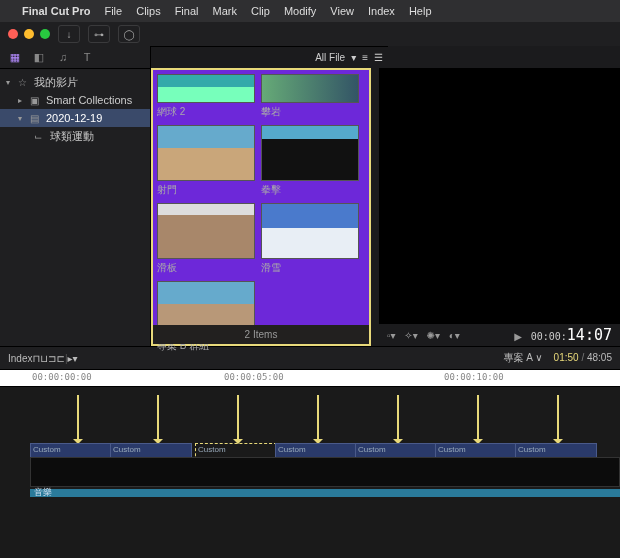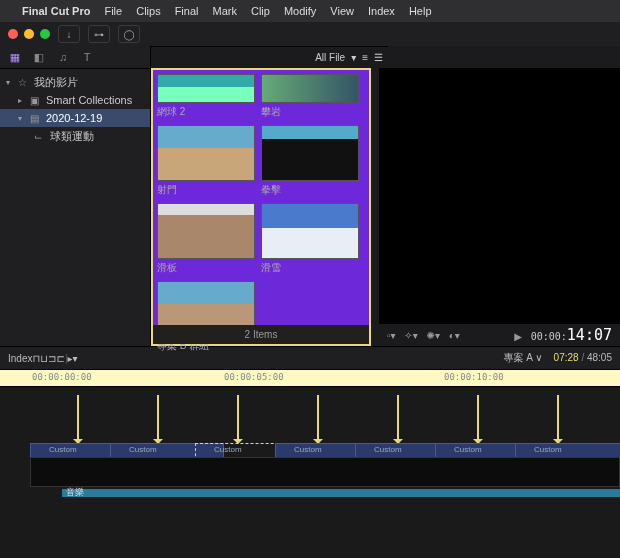--- a/index.html
+++ b/index.html
@@ -33,27 +33,27 @@
   .clip-name{font-size:10px;color:#aaa;margin-top:2px;white-space:nowrap;overflow:hidden;}
   .browser-foot{position:absolute;left:0;right:0;bottom:0;height:18px;text-align:center;font-size:10px;color:#999;background:#22201f;line-height:18px;border-top:1px solid #e8d97a00;}
   .viewer-bar{position:absolute;right:0;top:0;left:228px;height:22px;display:flex;align-items:center;justify-content:space-between;padding:0 8px;font-size:10px;color:#ccc;}
   .viewer{position:absolute;right:0;top:22px;left:228px;bottom:0;background:#000;}
   .viewer-foot{position:absolute;right:0;left:228px;bottom:0;height:22px;background:#1b1b1d;display:flex;align-items:center;justify-content:space-between;padding:0 8px;font-size:10px;color:#999;border-top:1px solid #000;}
   .tc{color:#ccc;font-family:Menlo,monospace;}
   .tc .big{color:#fff;font-size:15px;}
   
   .tl-head{height:22px;background:#1f1f21;border-top:1px solid #000;border-bottom:1px solid #000;display:flex;align-items:center;justify-content:space-between;padding:0 8px;font-size:10px;color:#bbb;}
   .tl-tools{display:flex;gap:0;align-items:center;}
-  .tl-ruler{height:16px;background:#fef9c3;position:relative;border-bottom:1px solid #000;}
+  .tl-ruler{height:16px;background:#ffffff;position:relative;border-bottom:1px solid #000;}
   .ruler-lbl{position:absolute;top:2px;font-size:9px;color:#888;font-family:Menlo,monospace;}
   .tl-body{height:150px;background:#1a1a1a;position:relative;overflow:hidden;}
   .lane{position:absolute;left:30px;right:0;height:28px;background:#0c0c0c;border:1px solid #333;}
   .video-lane{top:70px;}
-  .audio-lane{top:102px;height:8px;background:#2a7a9a;border:none;margin-left:32px;}
-  .tl-clip{position:absolute;top:56px;height:14px;width:76px;background:#2a3a6a;border:1px solid #4a5a8a;font-size:8px;color:#9ab;padding:0 18px;line-height:12px;overflow:hidden;}
+  .audio-lane{top:102px;height:8px;background:#2a7a9a;border:none;}
+  .tl-clip{position:absolute;top:56px;height:14px;width:76px;background:#2a3a6a;border:1px solid #4a5a8a;font-size:8px;color:#9ab;padding:0 2px;line-height:12px;overflow:hidden;}
   .tl-clip.sel{border:1px dashed #e8d97a;top:56px;height:42px;background:transparent;}
   .arrow{position:absolute;top:8px;width:6px;height:54px;}
   .arrow::before{content:"";position:absolute;left:2px;top:0;width:2px;height:48px;background:#e8d97a;}
   .arrow::after{content:"";position:absolute;left:-2px;bottom:0;border:5px solid transparent;border-top-color:#e8d97a;}
   .cursor{position:absolute;left:30px;top:12px;color:#fff;font-size:12px;pointer-events:none;}
   
   .g-tennis{background:linear-gradient(#3aa 45%,#7fb 45%);}
   .g-climb{background:linear-gradient(90deg,#6a7 ,#356);}
   .g-kick{background:linear-gradient(#6ac 40%,#c9a67a 40%);}
   .g-box{background:linear-gradient(#5ac 25%,#111 25%);}
@@ -181,21 +181,21 @@
     <span>⊓</span>
     <span>⊔</span>
     <span>⊐</span>
     <span>⊏</span>
     <span style="color:#555">|</span>
     <span>▸▾</span>
   </div>
   <div>
     <span>專案 A ∨</span>
     &nbsp;&nbsp;
-    <span style="color:#e8d97a">07:28</span>
+    <span style="color:#e8d97a">01:50</span>
     <span style="color:#777"> / </span>
     <span>48:05</span>
   </div>
 </div>
 <div class="tl-ruler">
   <span class="ruler-lbl" style="left:32px">00:00:00:00</span>
   <span class="ruler-lbl" style="left:224px">00:00:05:00</span>
   <span class="ruler-lbl" style="left:444px">00:00:10:00</span>
 </div>
 <div class="tl-body">

